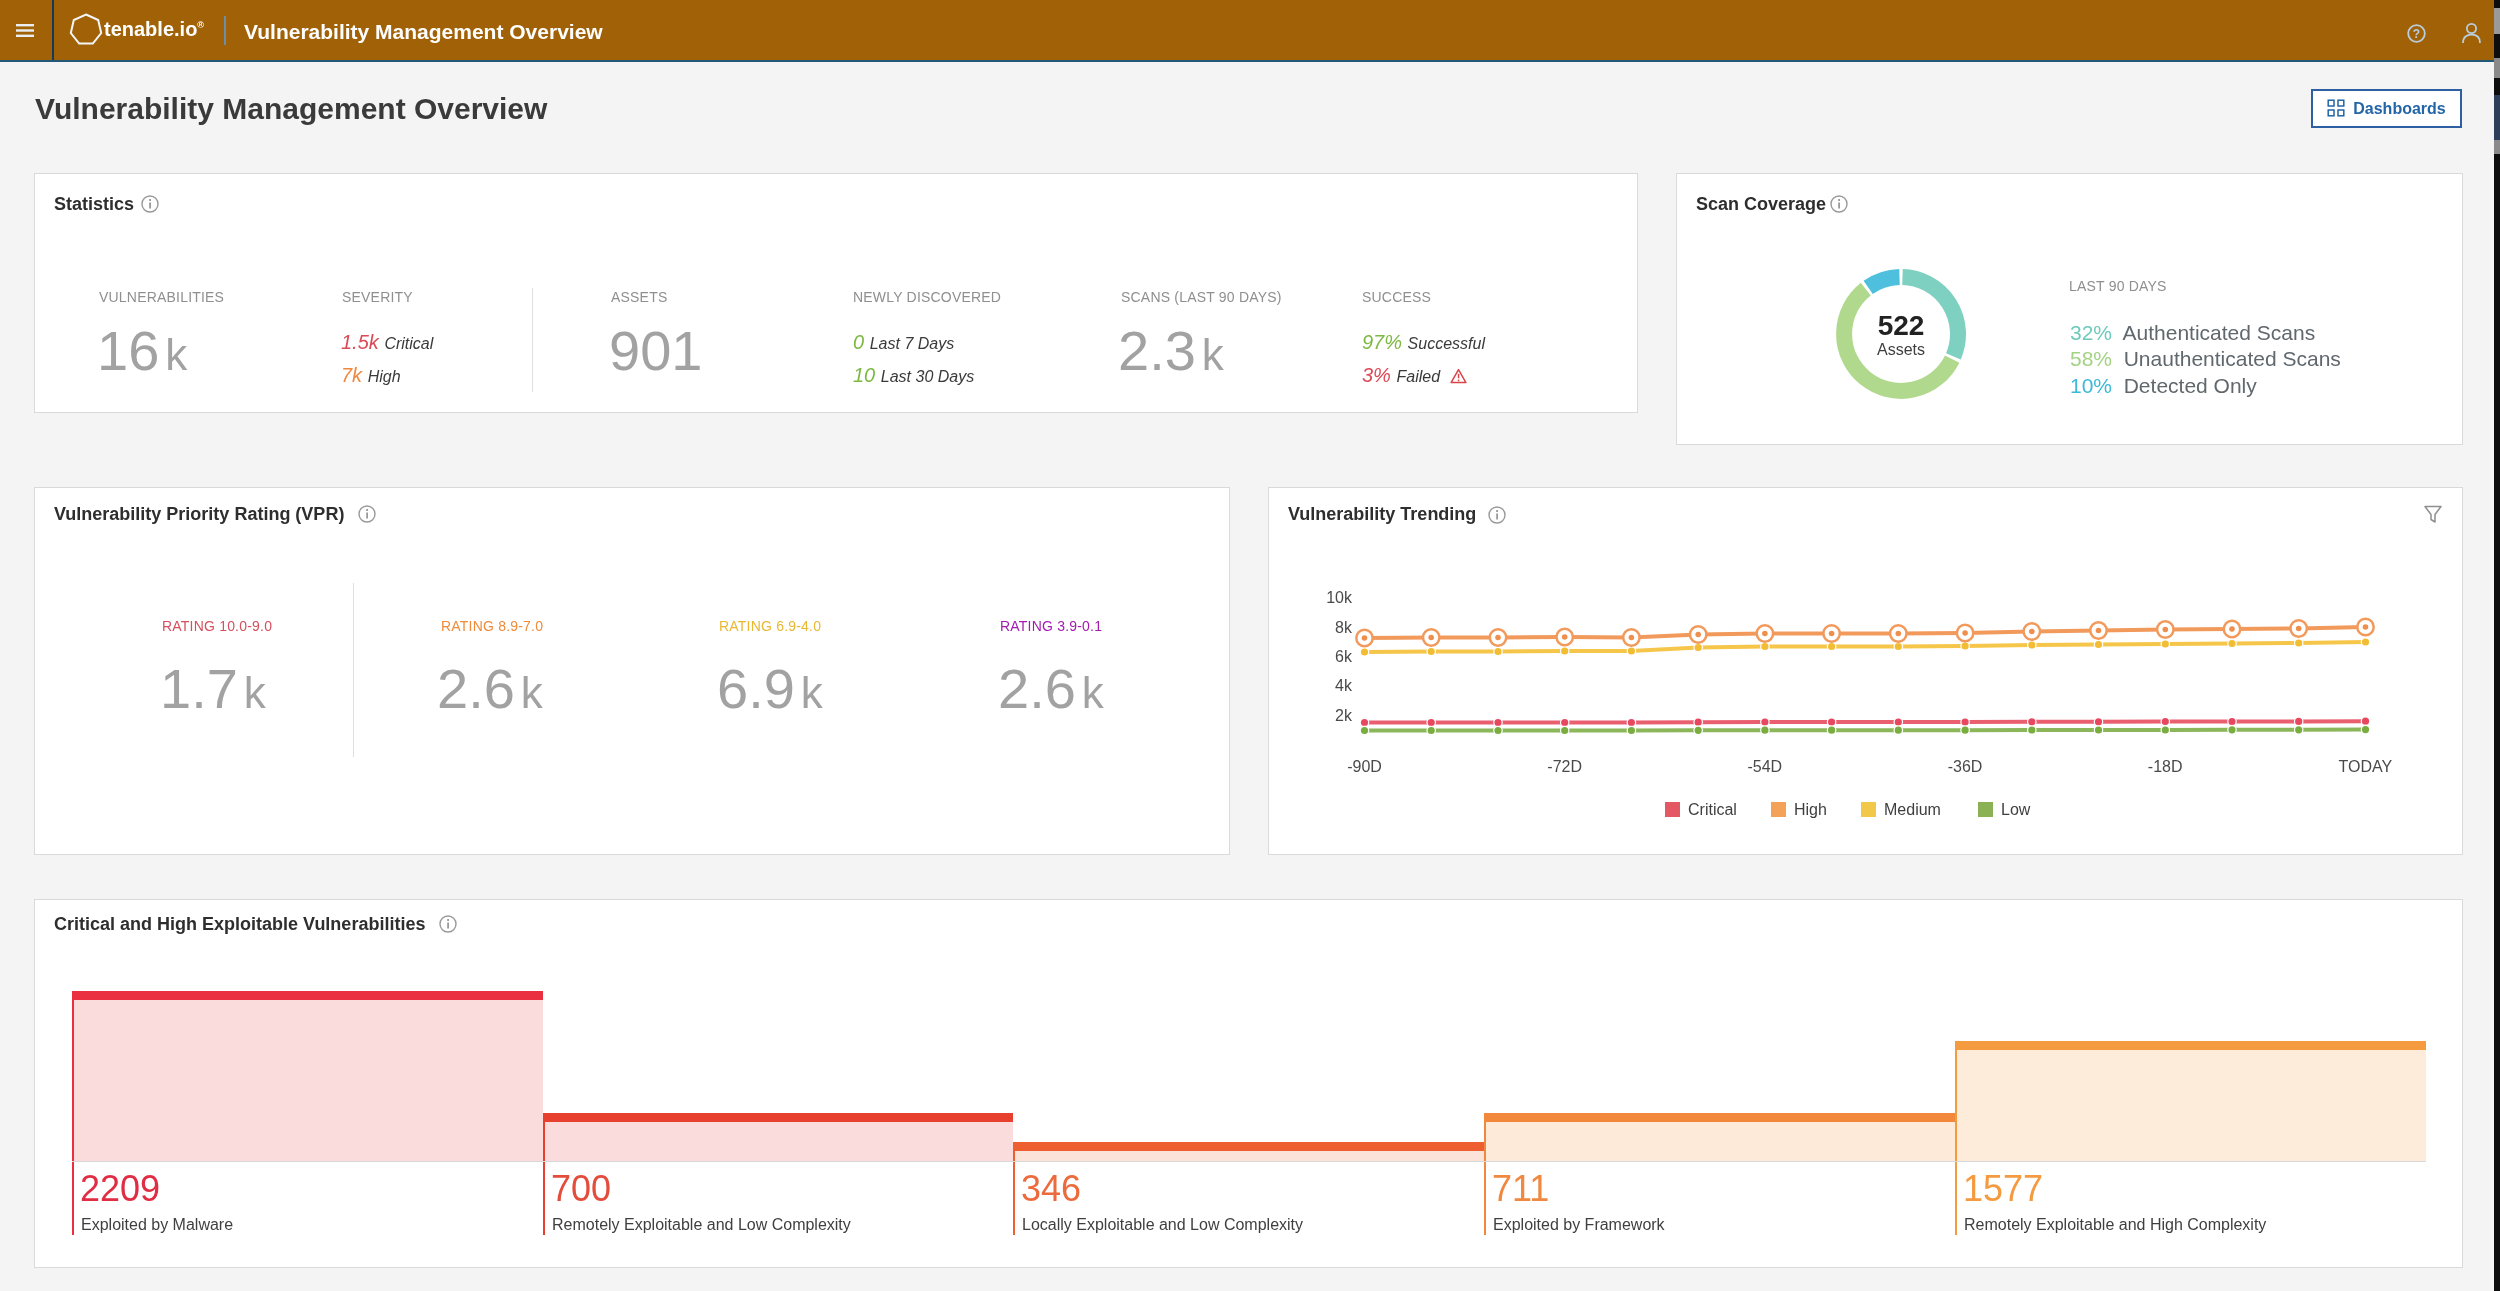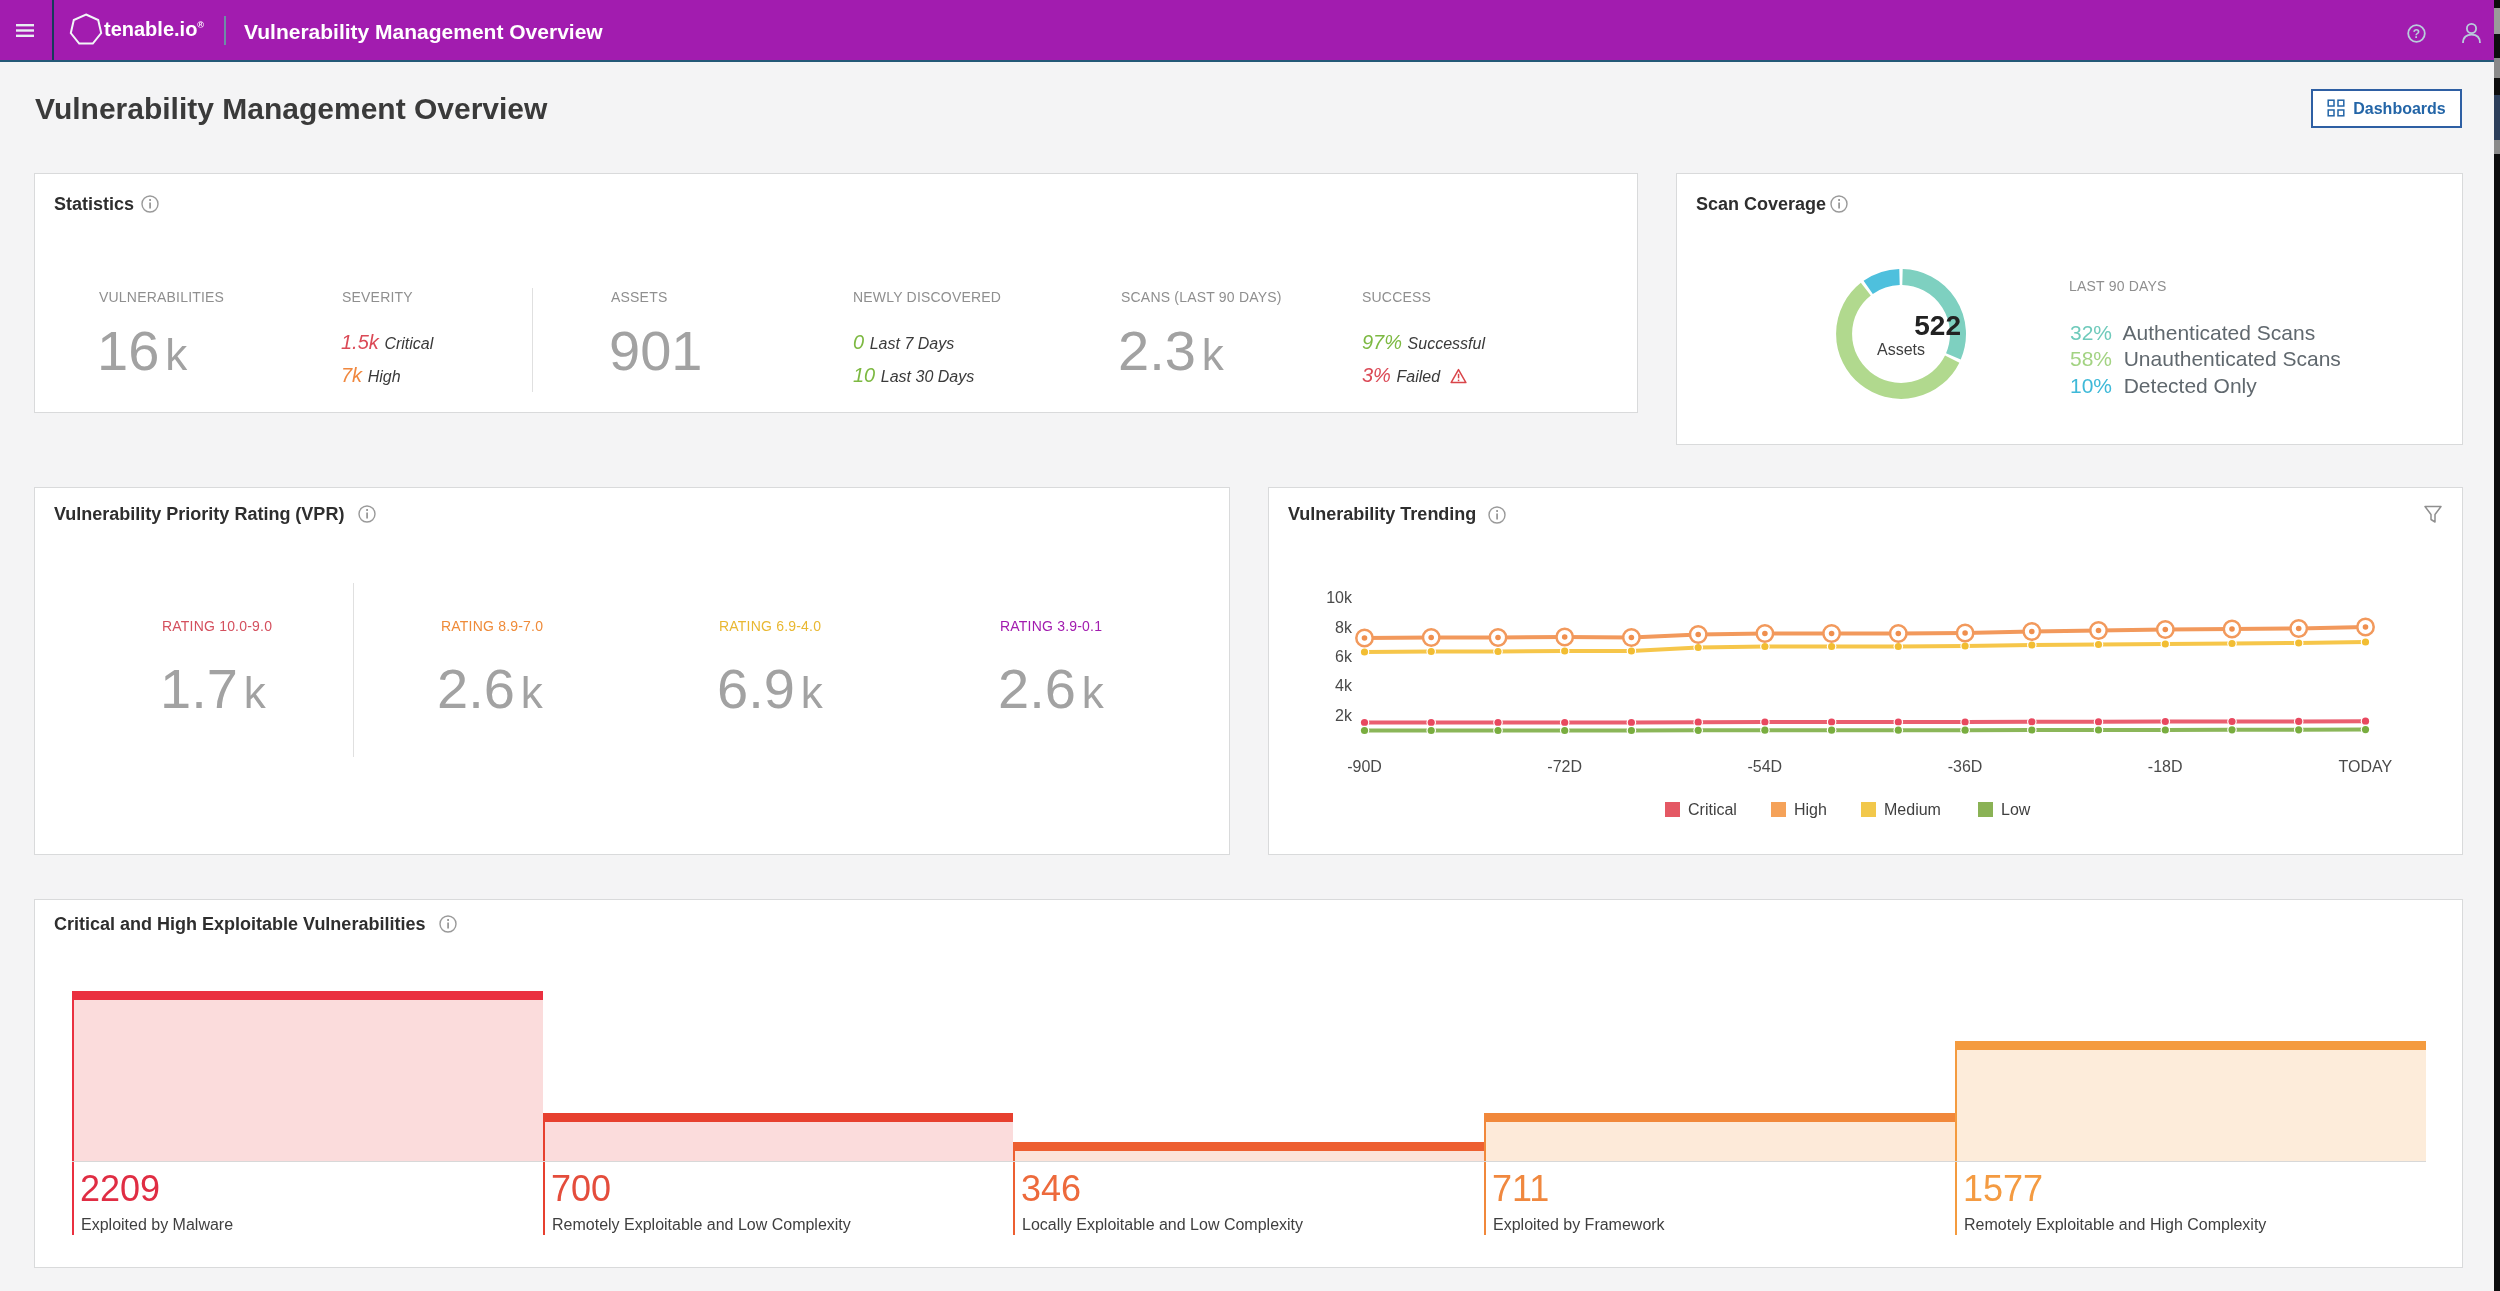--- a/index.html
+++ b/index.html
@@ -1,20 +1,20 @@
 <!DOCTYPE html>
 <html><head>
 <meta charset="utf-8">
 <style>
   * { margin:0; padding:0; box-sizing:border-box; }
   html,body { width:2500px; height:1291px; }
   body { font-family:"Liberation Sans", sans-serif; background:#f4f4f5; position:relative; overflow:hidden; }
   .abs { position:absolute; }
   
-  #nav { position:absolute; left:0; top:0; width:2500px; height:62px; background:#a21caf; border-bottom:2px solid #235977; }
+  #nav { position:absolute; left:0; top:0; width:2500px; height:62px; background:#a16207; border-bottom:2px solid #235977; }
   #nav .vdiv { position:absolute; left:52px; top:0; width:2px; height:60px; background:#16395a; }
   #nav .sep { position:absolute; left:224px; top:16px; width:2px; height:29px; background:#6e8da6; }
   #nav .brand { position:absolute; left:104px; top:18px; color:#fff; font-size:20px; font-weight:700; }
   #nav .brand sup { font-size:9px; }
   #nav .navtitle { position:absolute; left:244px; top:20px; color:#fff; font-size:21px; font-weight:700; }
   
   #h1 { position:absolute; left:35px; top:92px; font-size:30px; font-weight:700; color:#3a3a3a; }
   #dashbtn { position:absolute; left:2311px; top:89px; width:151px; height:39px; background:#fff; border:2px solid #2e5fa3; border-radius:0; color:#2365a7; font-size:16px; font-weight:700; text-align:center; line-height:35px; }
   
   .card { position:absolute; background:#fff; border:1px solid #d9dadb; }
@@ -107,21 +107,21 @@
   <svg class="abs" style="left:153px;top:21px" width="18" height="18" viewBox="0 0 18 18">
     <circle cx="9" cy="9" r="8" fill="none" stroke="#9a9a9a" stroke-width="1.4"></circle>
     <rect x="8.2" y="7.5" width="1.8" height="6" fill="#9a9a9a"></rect>
       <rect x="8.2" y="4" width="1.8" height="2" fill="#9a9a9a"></rect>
   </svg>
   <svg class="abs" style="left:159px;top:95px" width="130" height="130" viewBox="159 95 130 130">
     <path d="M 225.5 103.0 A 57 57 0 0 1 276.4 182.4" fill="none" stroke="#7ed0c0" stroke-width="16"></path>
     <path d="M 275.2 185.1 A 57 57 0 1 1 188.8 115.1" fill="none" stroke="#b1d98e" stroke-width="16"></path>
     <path d="M 191.2 113.4 A 57 57 0 0 1 222.5 103.0" fill="none" stroke="#4ec0dd" stroke-width="16"></path>
   </svg>
-  <div class="abs" style="left:164px;top:136px;width:120px;text-align:right;font-size:28px;font-weight:600;color:#222">522</div>
+  <div class="abs" style="left:164px;top:136px;width:120px;text-align:center;font-size:28px;font-weight:600;color:#222">522</div>
   <div class="abs" style="left:164px;top:167px;width:120px;text-align:center;font-size:16px;color:#3f3f3f">Assets</div>
   <div class="glabel" style="left:392px;top:104px">LAST 90 DAYS</div>
   <div class="covrow" style="left:393px;top:147px"><span style="color:#6fcabb">32%</span>&nbsp; Authenticated Scans</div>
   <div class="covrow" style="left:393px;top:173px"><span style="color:#a3d383">58%</span>&nbsp; Unauthenticated Scans</div>
   <div class="covrow" style="left:393px;top:200px"><span style="color:#3eb9d8">10%</span>&nbsp; Detected Only</div>
 </div>
 
 <div id="vpr" class="card">
   <div class="ctitle" style="left:19px;top:16px">Vulnerability Priority Rating (VPR)</div>
   <svg class="abs" style="left:323px;top:17px" width="18" height="18" viewBox="0 0 18 18">

